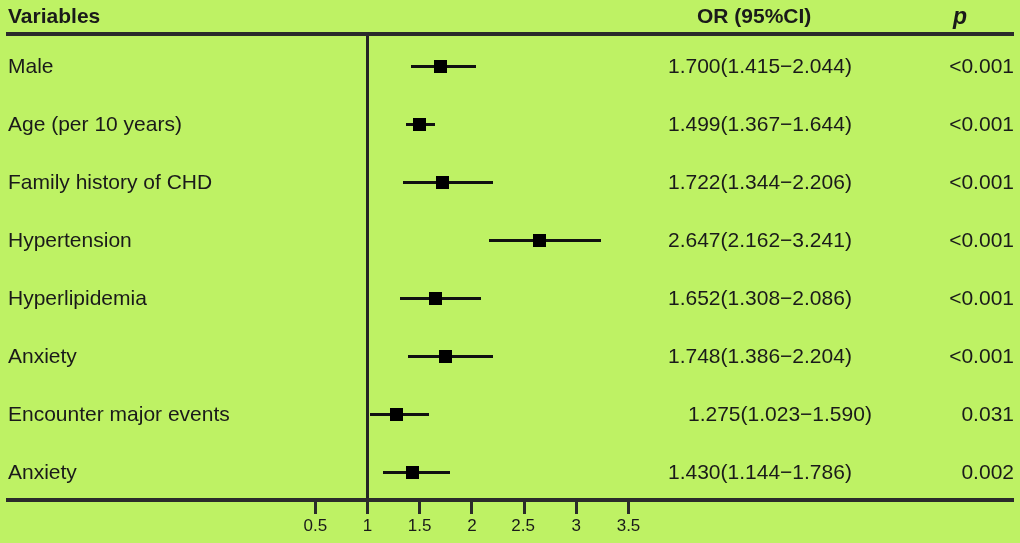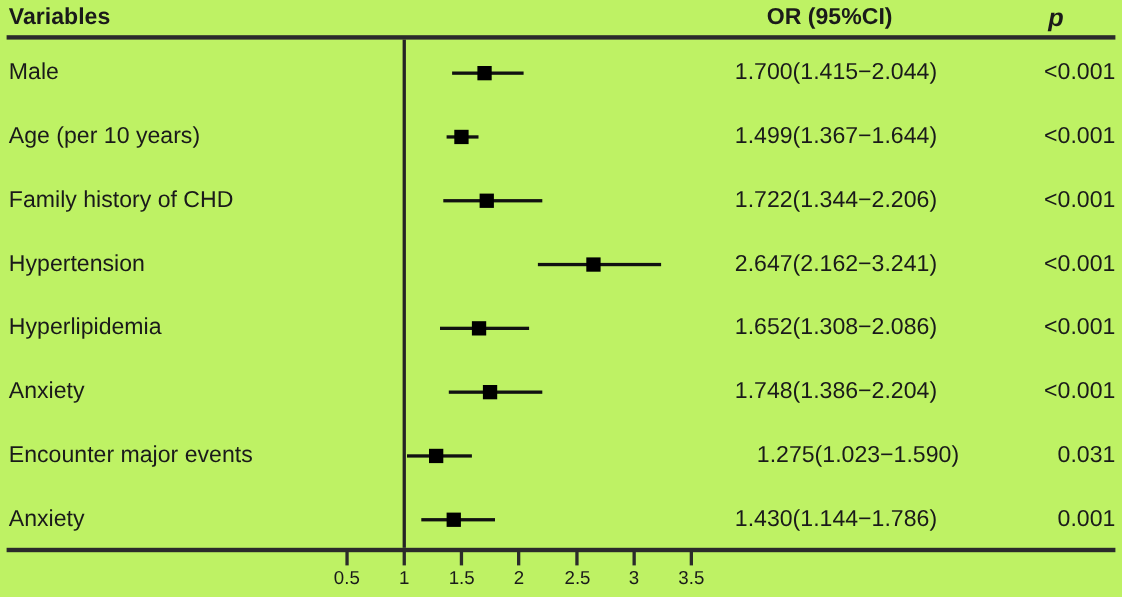--- a/index.html
+++ b/index.html
@@ -170,21 +170,21 @@
   <div id="axis">
       <div class="tick" style="left: 313.8px;"></div>
       <div class="tick-label" style="left: 315.3px;">0.5</div>
       <div class="tick" style="left: 366px;"></div>
       <div class="tick-label" style="left: 367.5px;">1</div>
       <div class="tick" style="left: 418.2px;"></div>
       <div class="tick-label" style="left: 419.7px;">1.5</div>
       <div class="tick" style="left: 470.4px;"></div>
       <div class="tick-label" style="left: 471.9px;">2</div>
       <div class="tick" style="left: 522.6px;"></div>
-      <div class="tick-label" style="left: 525px;">2.5</div>
+      <div class="tick-label" style="left: 505px; text-align: right;">2.5</div>
       <div class="tick" style="left: 574.8px;"></div>
       <div class="tick-label" style="left: 576.3px;">3</div>
       <div class="tick" style="left: 627px;"></div>
       <div class="tick-label" style="left: 628.5px;">3.5</div>
     </div>
 
   <div id="text-layer">
       <div class="var-label" style="top: 54px;">Male</div>
       <div class="or-text" style="top: 54px;">1.700(1.415−2.044)</div>
       <div class="p-text" style="top: 54px;">&lt;0.001</div>
@@ -201,15 +201,15 @@
       <div class="or-text" style="top: 286px;">1.652(1.308−2.086)</div>
       <div class="p-text" style="top: 286px;">&lt;0.001</div>
       <div class="var-label" style="top: 344px;">Anxiety</div>
       <div class="or-text" style="top: 344px;">1.748(1.386−2.204)</div>
       <div class="p-text" style="top: 344px;">&lt;0.001</div>
       <div class="var-label" style="top: 402px; text-align: center;">Encounter major events</div>
       <div class="or-text" style="top: 402px; margin-left: 20px;">1.275(1.023−1.590)</div>
       <div class="p-text" style="top: 402px;">0.031</div>
       <div class="var-label" style="top: 460px;">Anxiety</div>
       <div class="or-text" style="top: 460px;">1.430(1.144−1.786)</div>
-      <div class="p-text" style="top: 460px;">0.001</div>
+      <div class="p-text" style="top: 460px;">0.002</div>
     </div>
 </div>
 
 </body></html>

